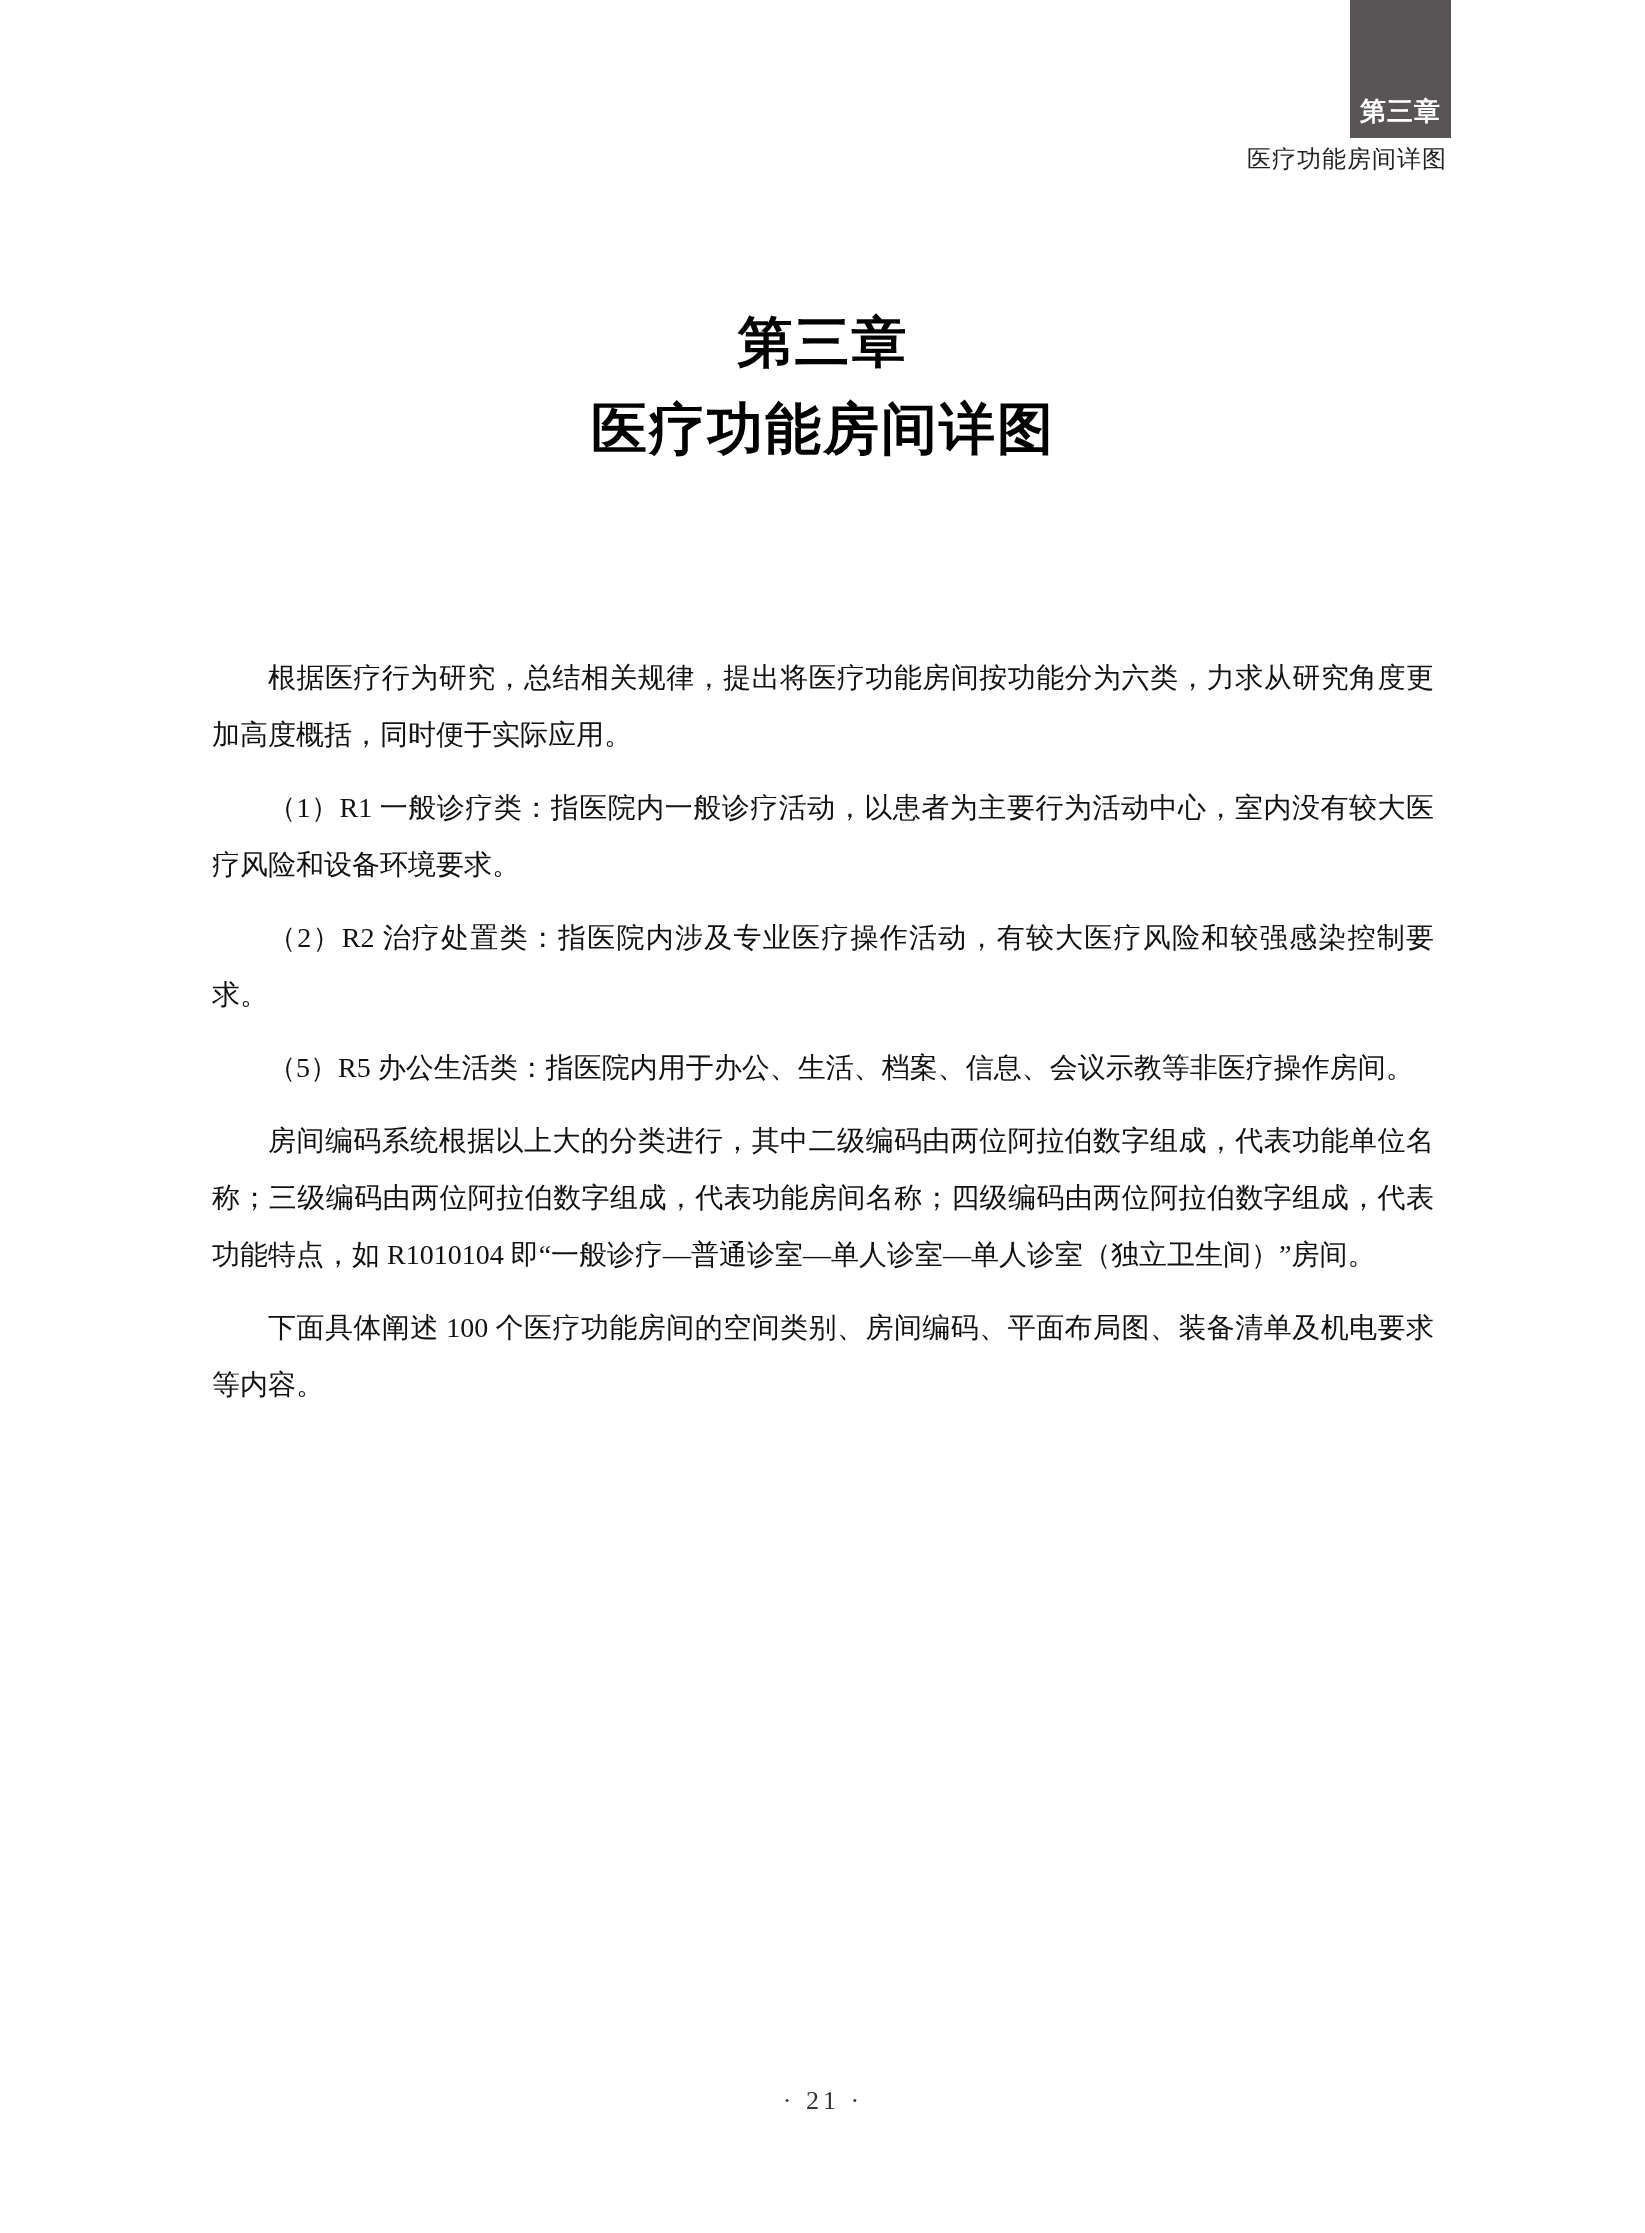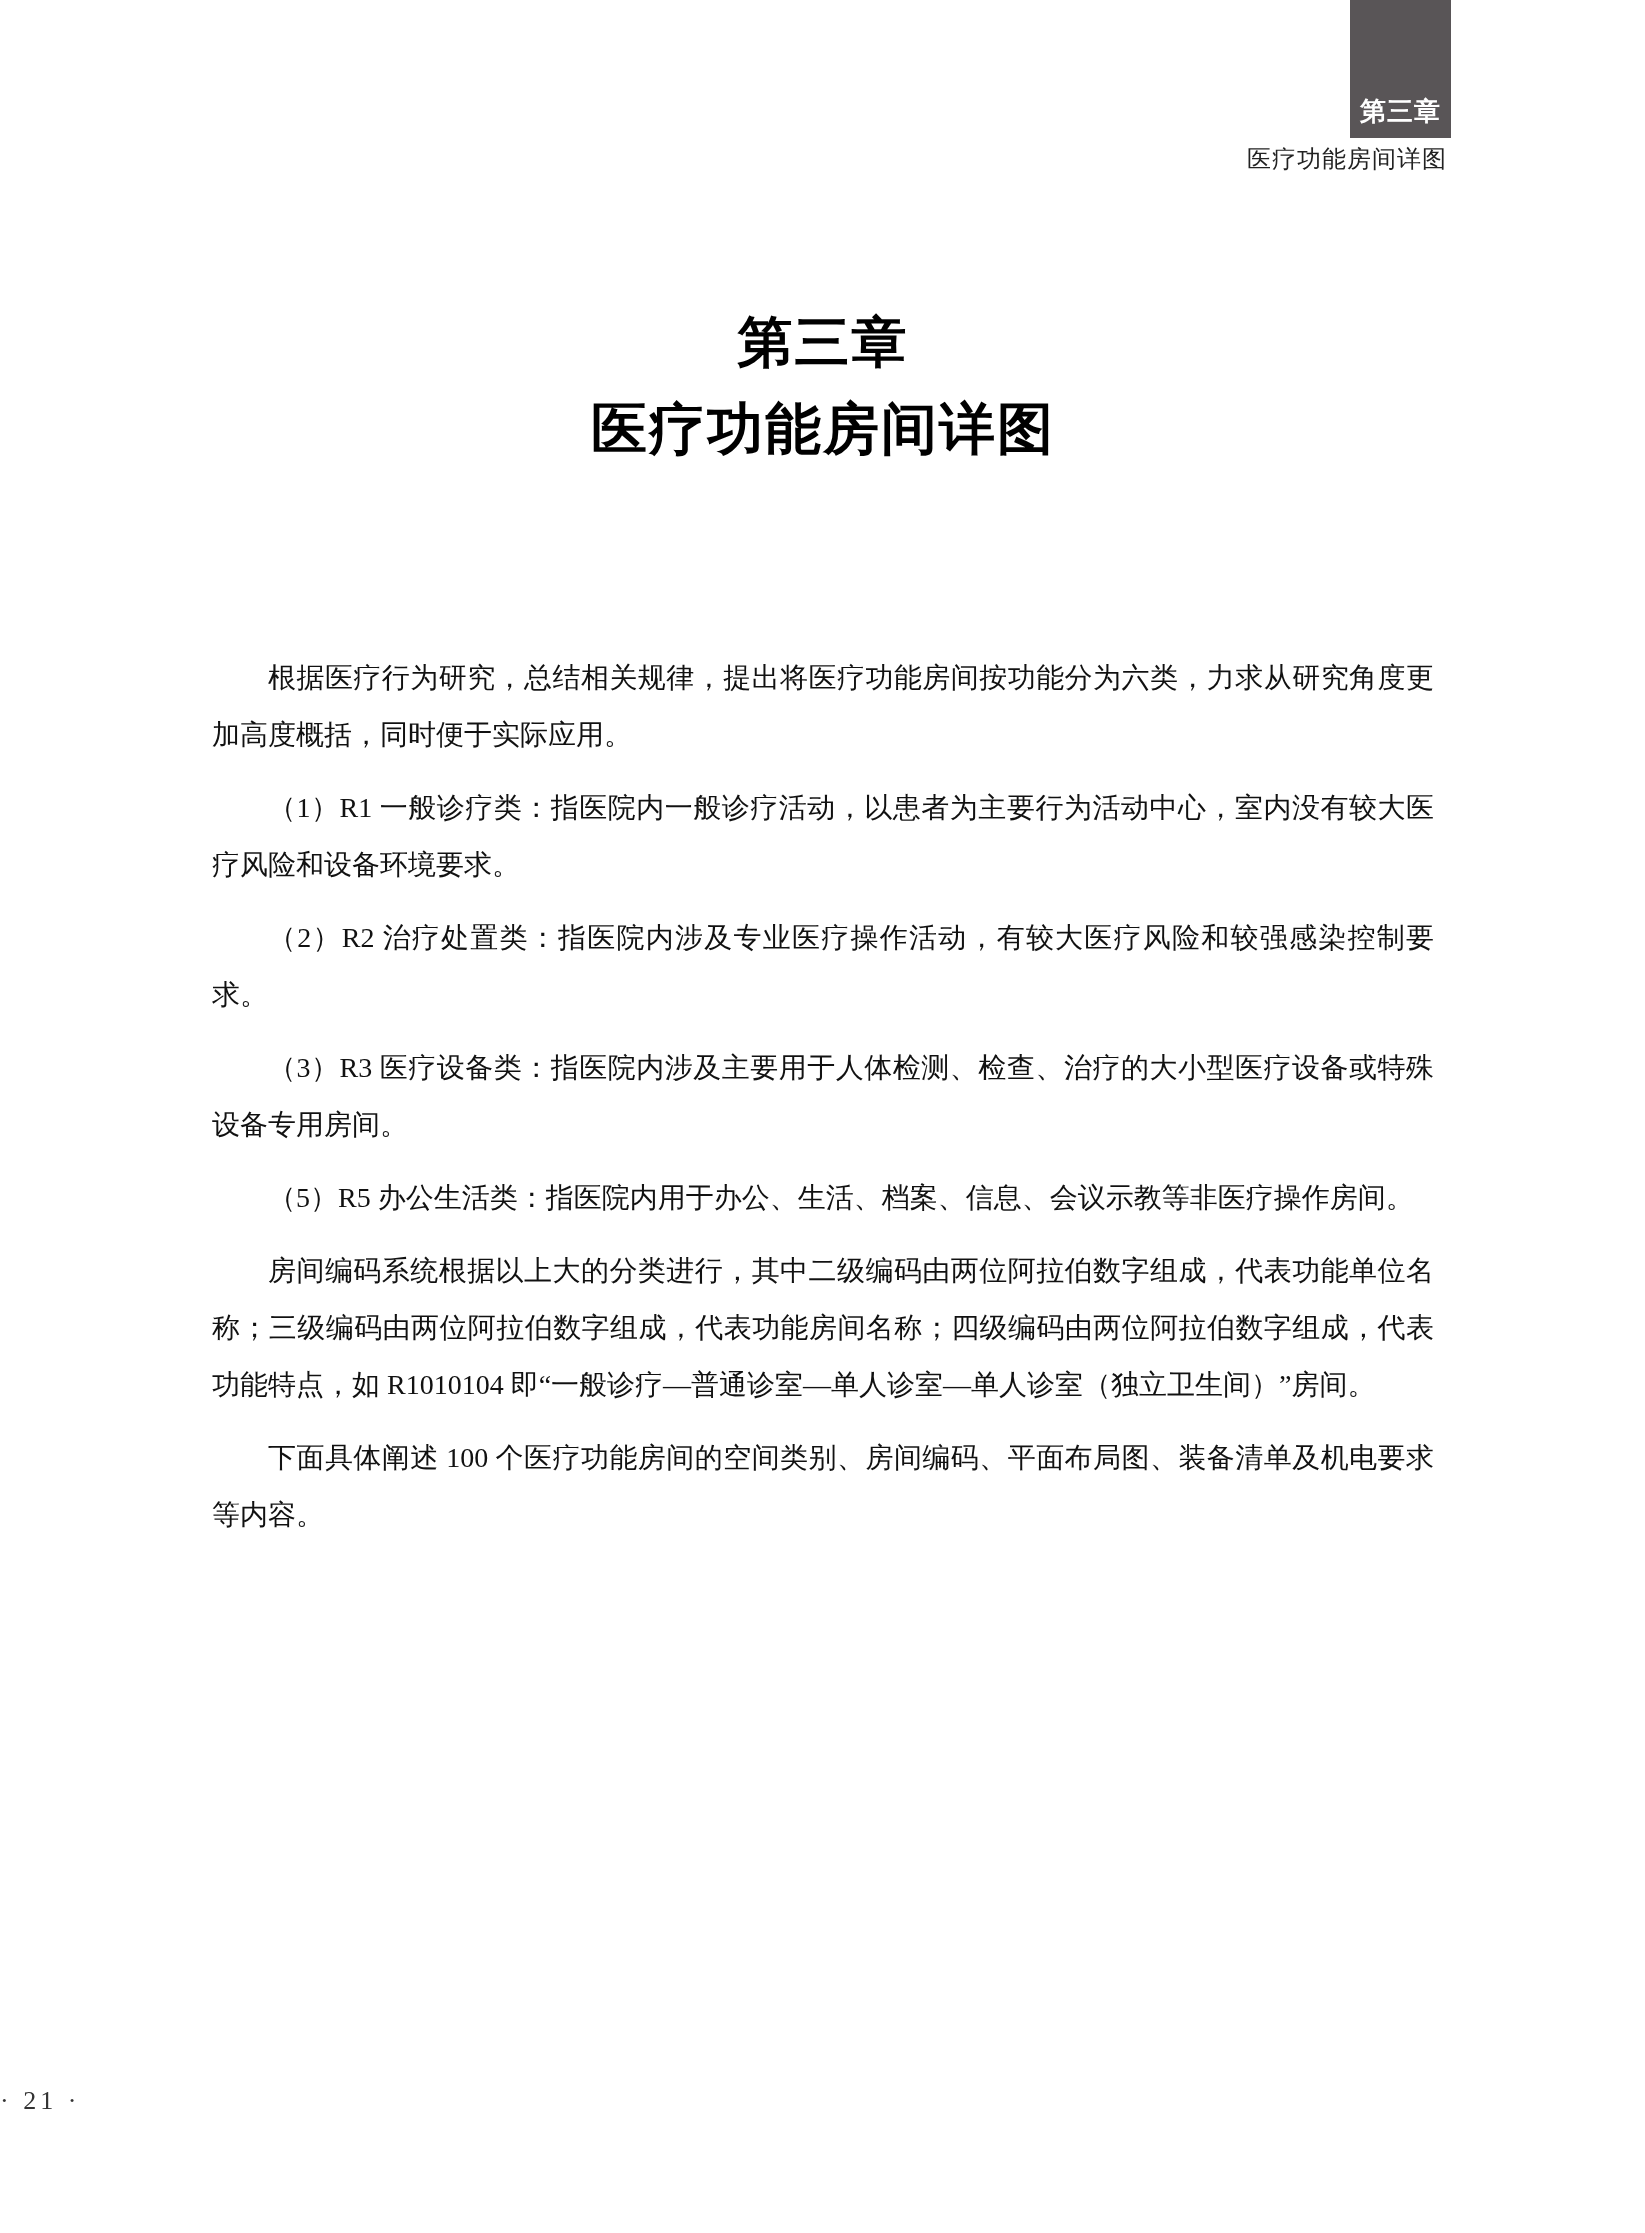--- a/index.html
+++ b/index.html
@@ -77,21 +77,21 @@
   .body-text p {
     text-indent: 2em;
     margin: 16px;
   }
   
   .page-number {
     position: absolute;
     top: 2086px;
     left: 0;
     width: 100%;
-    text-align: left;
+    text-align: center;
     font-size: 26px;
     color: #333333;
     letter-spacing: 4px;
   }
 </style>
 </head>
 <body>
 
 <div class="page">
 
@@ -107,21 +107,20 @@
   </div>
 
   <div class="body-text">
 
       <p>根据医疗行为研究，总结相关规律，提出将医疗功能房间按功能分为六类，力求从研究角度更加高度概括，同时便于实际应用。</p>
 
       <p>（1）R1 一般诊疗类：指医院内一般诊疗活动，以患者为主要行为活动中心，室内没有较大医疗风险和设备环境要求。</p>
 
       <p>（2）R2 治疗处置类：指医院内涉及专业医疗操作活动，有较大医疗风险和较强感染控制要求。</p>
 
-      <p>（3）R3 医疗设备类：指医院内涉及主要用于人体检测、检查、治疗的大小型医疗设备或特殊设备专用房间。</p>
 
 
       <p>（5）R5 办公生活类：指医院内用于办公、生活、档案、信息、会议示教等非医疗操作房间。</p>
 
 
       <p>房间编码系统根据以上大的分类进行，其中二级编码由两位阿拉伯数字组成，代表功能单位名称；三级编码由两位阿拉伯数字组成，代表功能房间名称；四级编码由两位阿拉伯数字组成，代表功能特点，如 R1010104 即“一般诊疗—普通诊室—单人诊室—单人诊室（独立卫生间）”房间。</p>
 
       <p>下面具体阐述 100 个医疗功能房间的空间类别、房间编码、平面布局图、装备清单及机电要求等内容。</p>
     </div>
 

